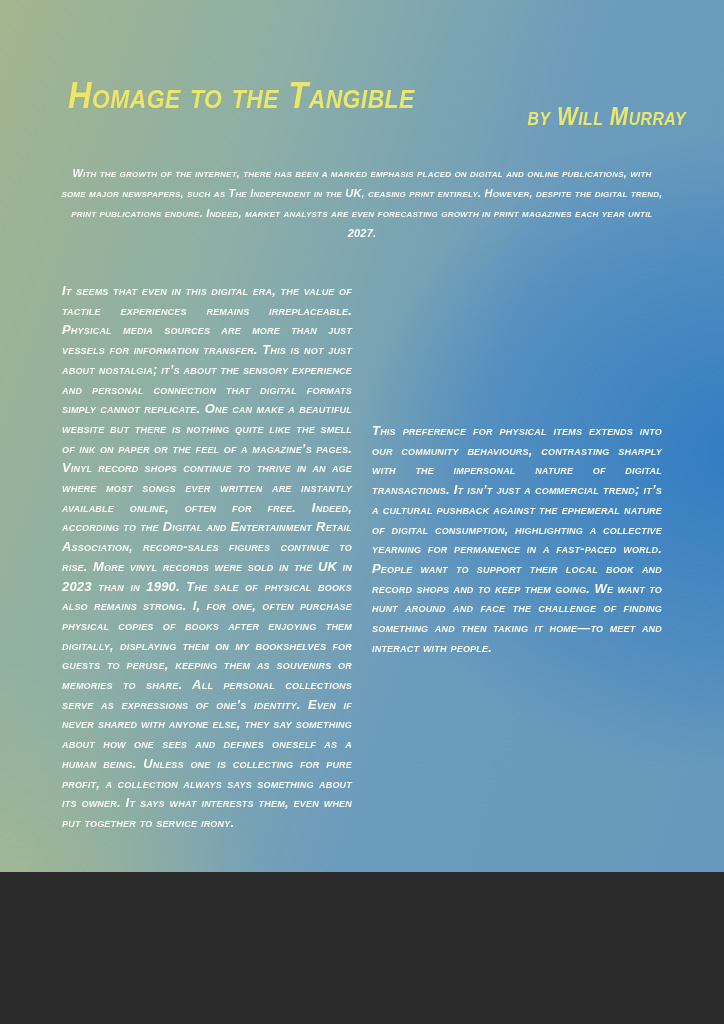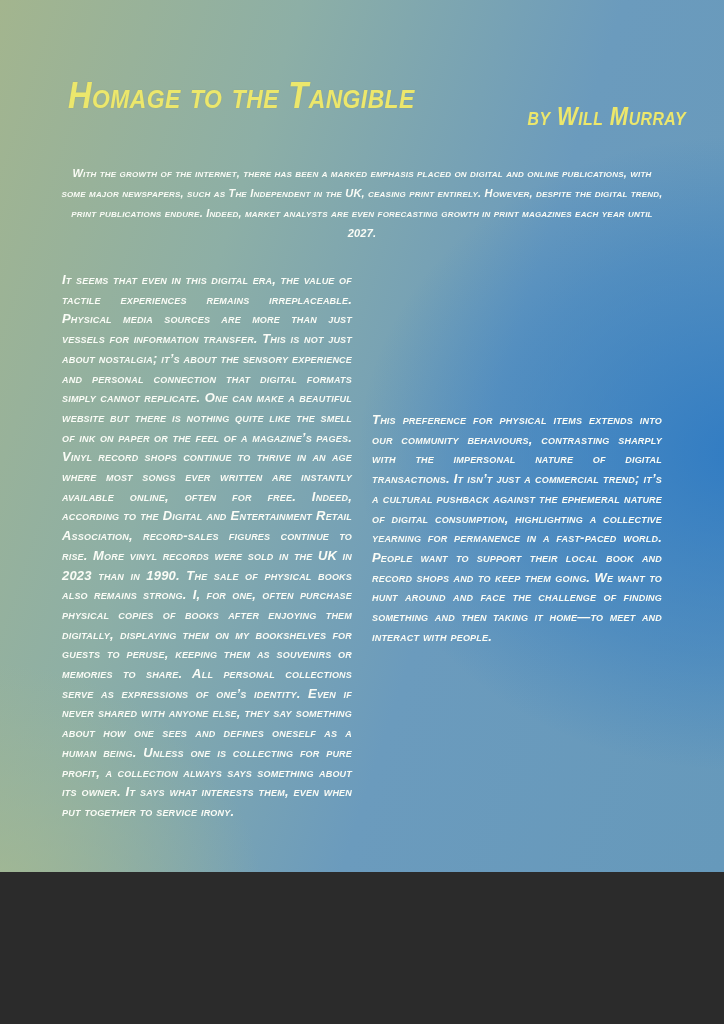--- a/index.html
+++ b/index.html
@@ -69,20 +69,21 @@
     gap: 20px;
   }
   .col {
     width: 290px;
     font-size: 13px;
     line-height: 19.7px;
     text-align: justify;
     text-align-last: left;
     color: #fafcf6;
     letter-spacing: 0.2px;
+    margin-top: 11px;
   }
   .col p { margin: 0; }
   .col-right { padding-top: 140px; }
 </style>
 </head>
 <body>
 
 <div class="page">
 
   <h1 class="title caps">Homage to the Tangible</h1>

